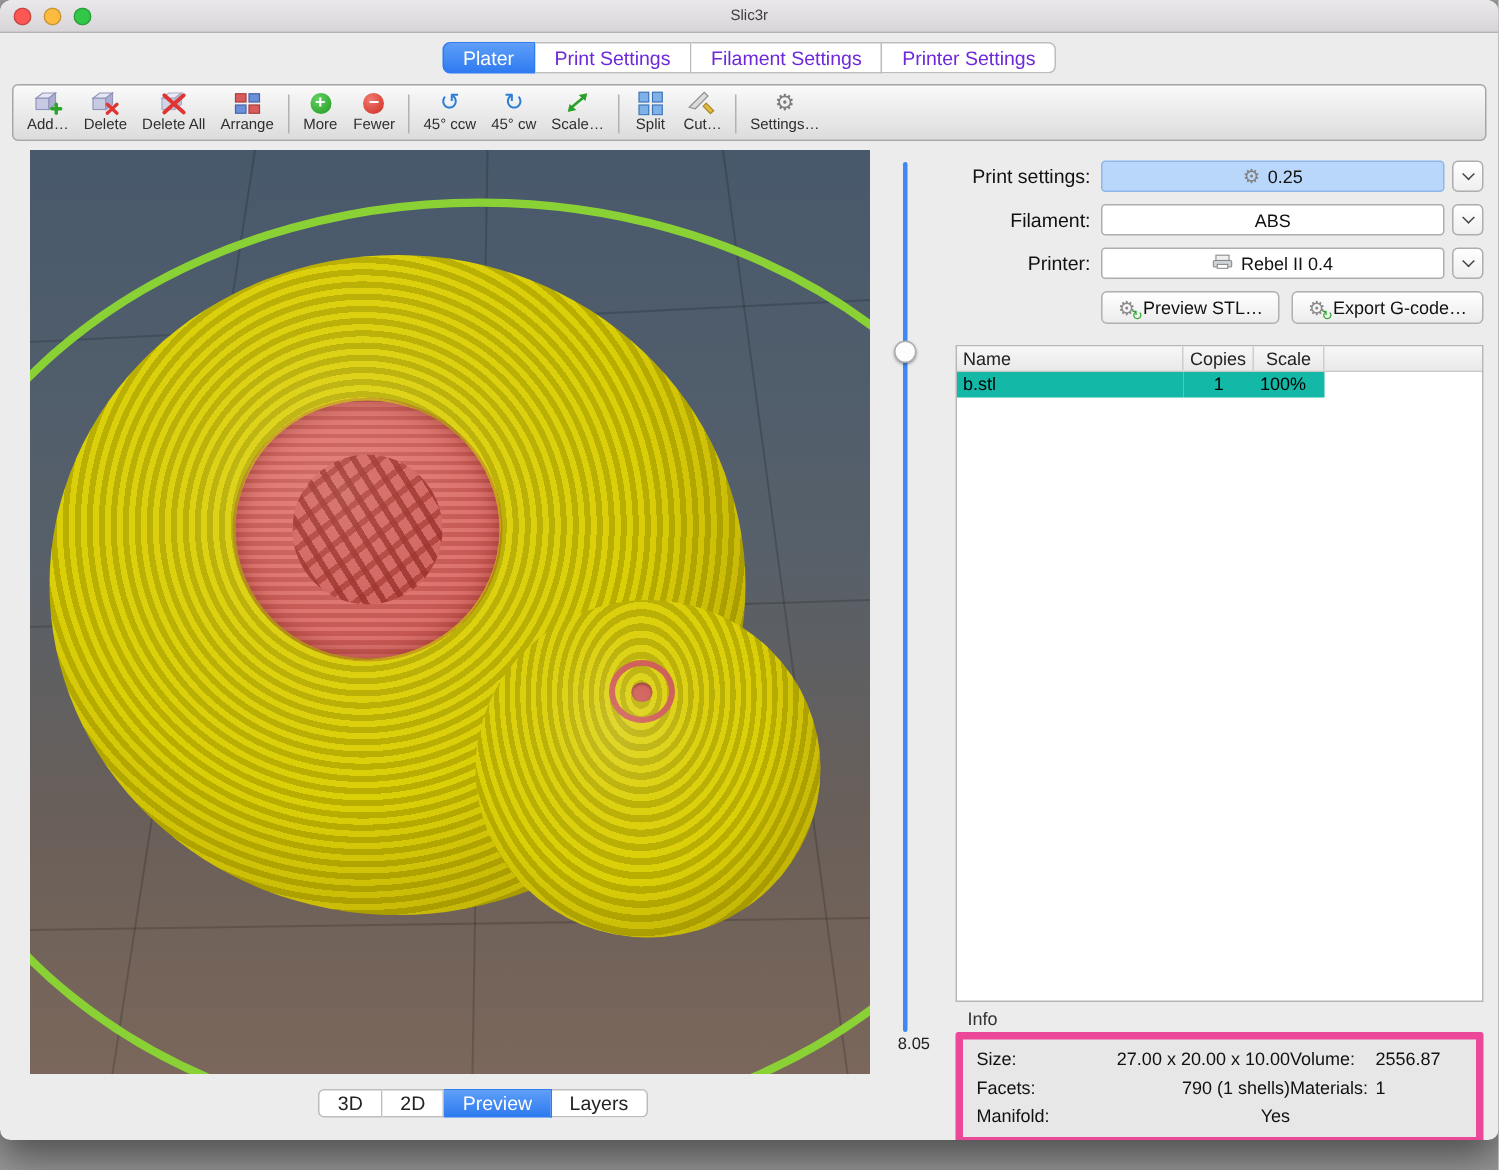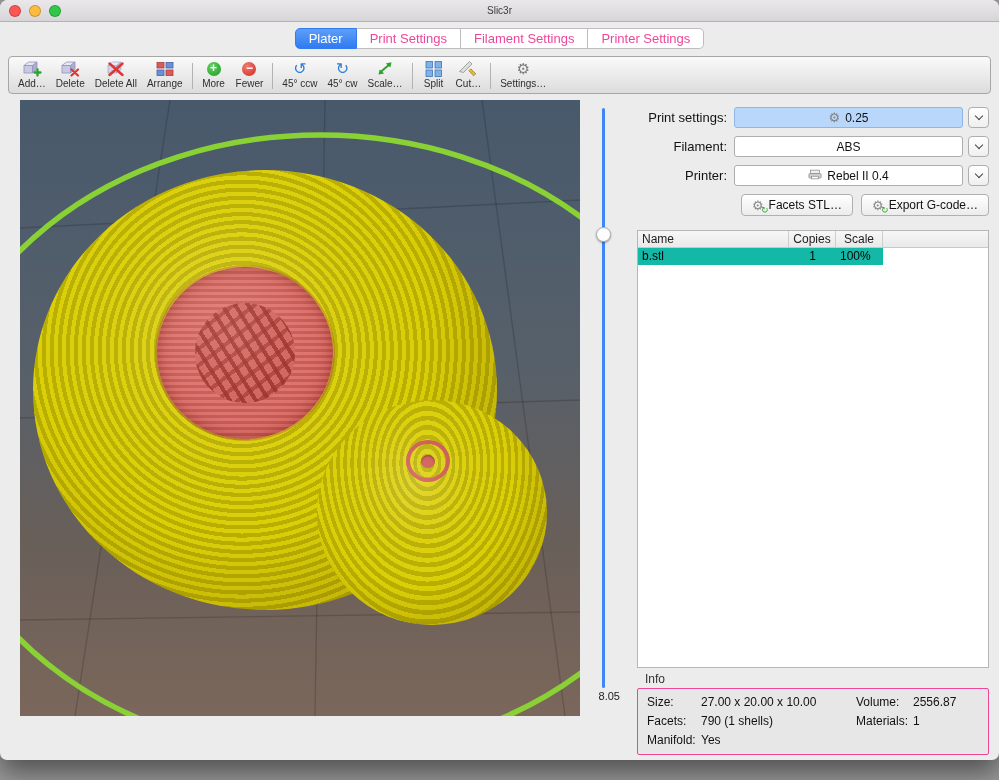--- a/index.html
+++ b/index.html
@@ -14,21 +14,21 @@
               border-bottom:1px solid #b3b1b3; }
   .title { position:absolute; inset:0; text-align:center; line-height:22px; font-size:10px; color:#3c3c3c; }
   .traffic { position:absolute; left:9px; top:5px; display:flex; gap:8px; }
   .tl { width:12px; height:12px; border-radius:50%; display:inline-block; border:0.5px solid rgba(0,0,0,0.2); }
   .tl.red    { background:#fc5753; }
   .tl.yellow { background:#fdbc40; }
   .tl.green  { background:#33c748; }
 
   
   .main-tabs { position:absolute; top:28px; left:0; width:100%; display:flex; justify-content:center; }
-  .mtab { padding:0 13px; height:21px; line-height:20px; font-size:13px; background:#fff; color:#ec4899;
+  .mtab { padding:0 13px; height:21px; line-height:20px; font-size:13px; background:#fff; color:#6d28d9;
           border:1px solid #bdbdbd; border-left:none; cursor:default; }
   .mtab:first-child { border-left:1px solid #bdbdbd; border-radius:5px 0 0 5px; }
   .mtab:last-child { border-radius:0 5px 5px 0; }
   .mtab.active { background:linear-gradient(#5d9ef8,#2f7bf0); border-color:#2f7bf0; color:#fff; }
 
   
   .toolbar { position:absolute; left:8px; right:8px; top:56px; height:38px;
              border:1px solid #a6a6a6; border-radius:4px;
              background:linear-gradient(#fafafa,#dcdcdc);
              display:flex; align-items:stretch; padding:2px 4px 1px; }
@@ -111,24 +111,24 @@
   .col-name { width:151px; }
   .col-copies { width:47px; text-align:center; }
   .col-scale { width:47px; text-align:center; }
   .col-fill { flex:1; border-right:none; }
   .ot-row { display:flex; height:17px; }
   .ot-cell { line-height:17px; padding:0 4px; background:#14b8a6; }
   .ot-row .col-copies { text-align:center; }
   .ot-row .col-scale { text-align:left; }
 
   .info-title { margin:4px 0 2px 8px; font-size:12px; color:#333; height:14px; }
-  .info-box { border:1px solid #ec4899; border-radius:2px; background:#e7e7e7; padding:4px 0; }
+  .info-box { border:5px solid #ec4899; border-radius:2px; background:#e7e7e7; padding:4px 0; }
   .info-row { display:flex; font-size:12px; line-height:19px; color:#111; }
   .il1 { padding-left:9px; width:63px; }
-  .iv1 { width:155px; }
+  .iv1 { width:155px;text-align:right; }
   .il2 { width:57px; }
   .iv2 { flex:1; }
 </style>
 </head>
 <body>
 
 <div class="window">
 
   <div class="titlebar">
     <div class="title">Slic3r</div>
@@ -287,20 +287,26 @@
       <div class="dome-shade"></div>
     </div>
   </div>
 
   <div class="layer-slider">
     <div class="slider-track"></div>
     <div class="slider-thumb"></div>
   </div>
   <div class="slider-value">8.05</div>
 
+  <div class="view-tabs">
+    <div class="vtab">3D</div>
+    <div class="vtab">2D</div>
+    <div class="vtab active">Preview</div>
+    <div class="vtab">Layers</div>
+  </div>
 
   <div class="rpanel">
 
     <div class="prow">
       <label class="plabel">Print settings:</label>
       <div class="pfield selected">
         <span class="field-gear">⚙</span>
         <span>0.25</span>
       </div>
       <div class="drop-btn">
@@ -333,21 +339,21 @@
       <div class="drop-btn">
         <span class="chev"></span>
       </div>
     </div>
 
     <div class="export-row">
       <button class="export-btn">
         <span class="exp-ico">
           <span>⚙</span><span class="mini">↻</span>
         </span>
-        <span>Facets STL…</span>
+        <span>Preview STL…</span>
       </button>
       <button class="export-btn">
         <span class="exp-ico">
           <span>⚙</span><span class="mini">↻</span>
         </span>
         <span>Export G-code…</span>
       </button>
     </div>
 
     <div class="obj-table">

